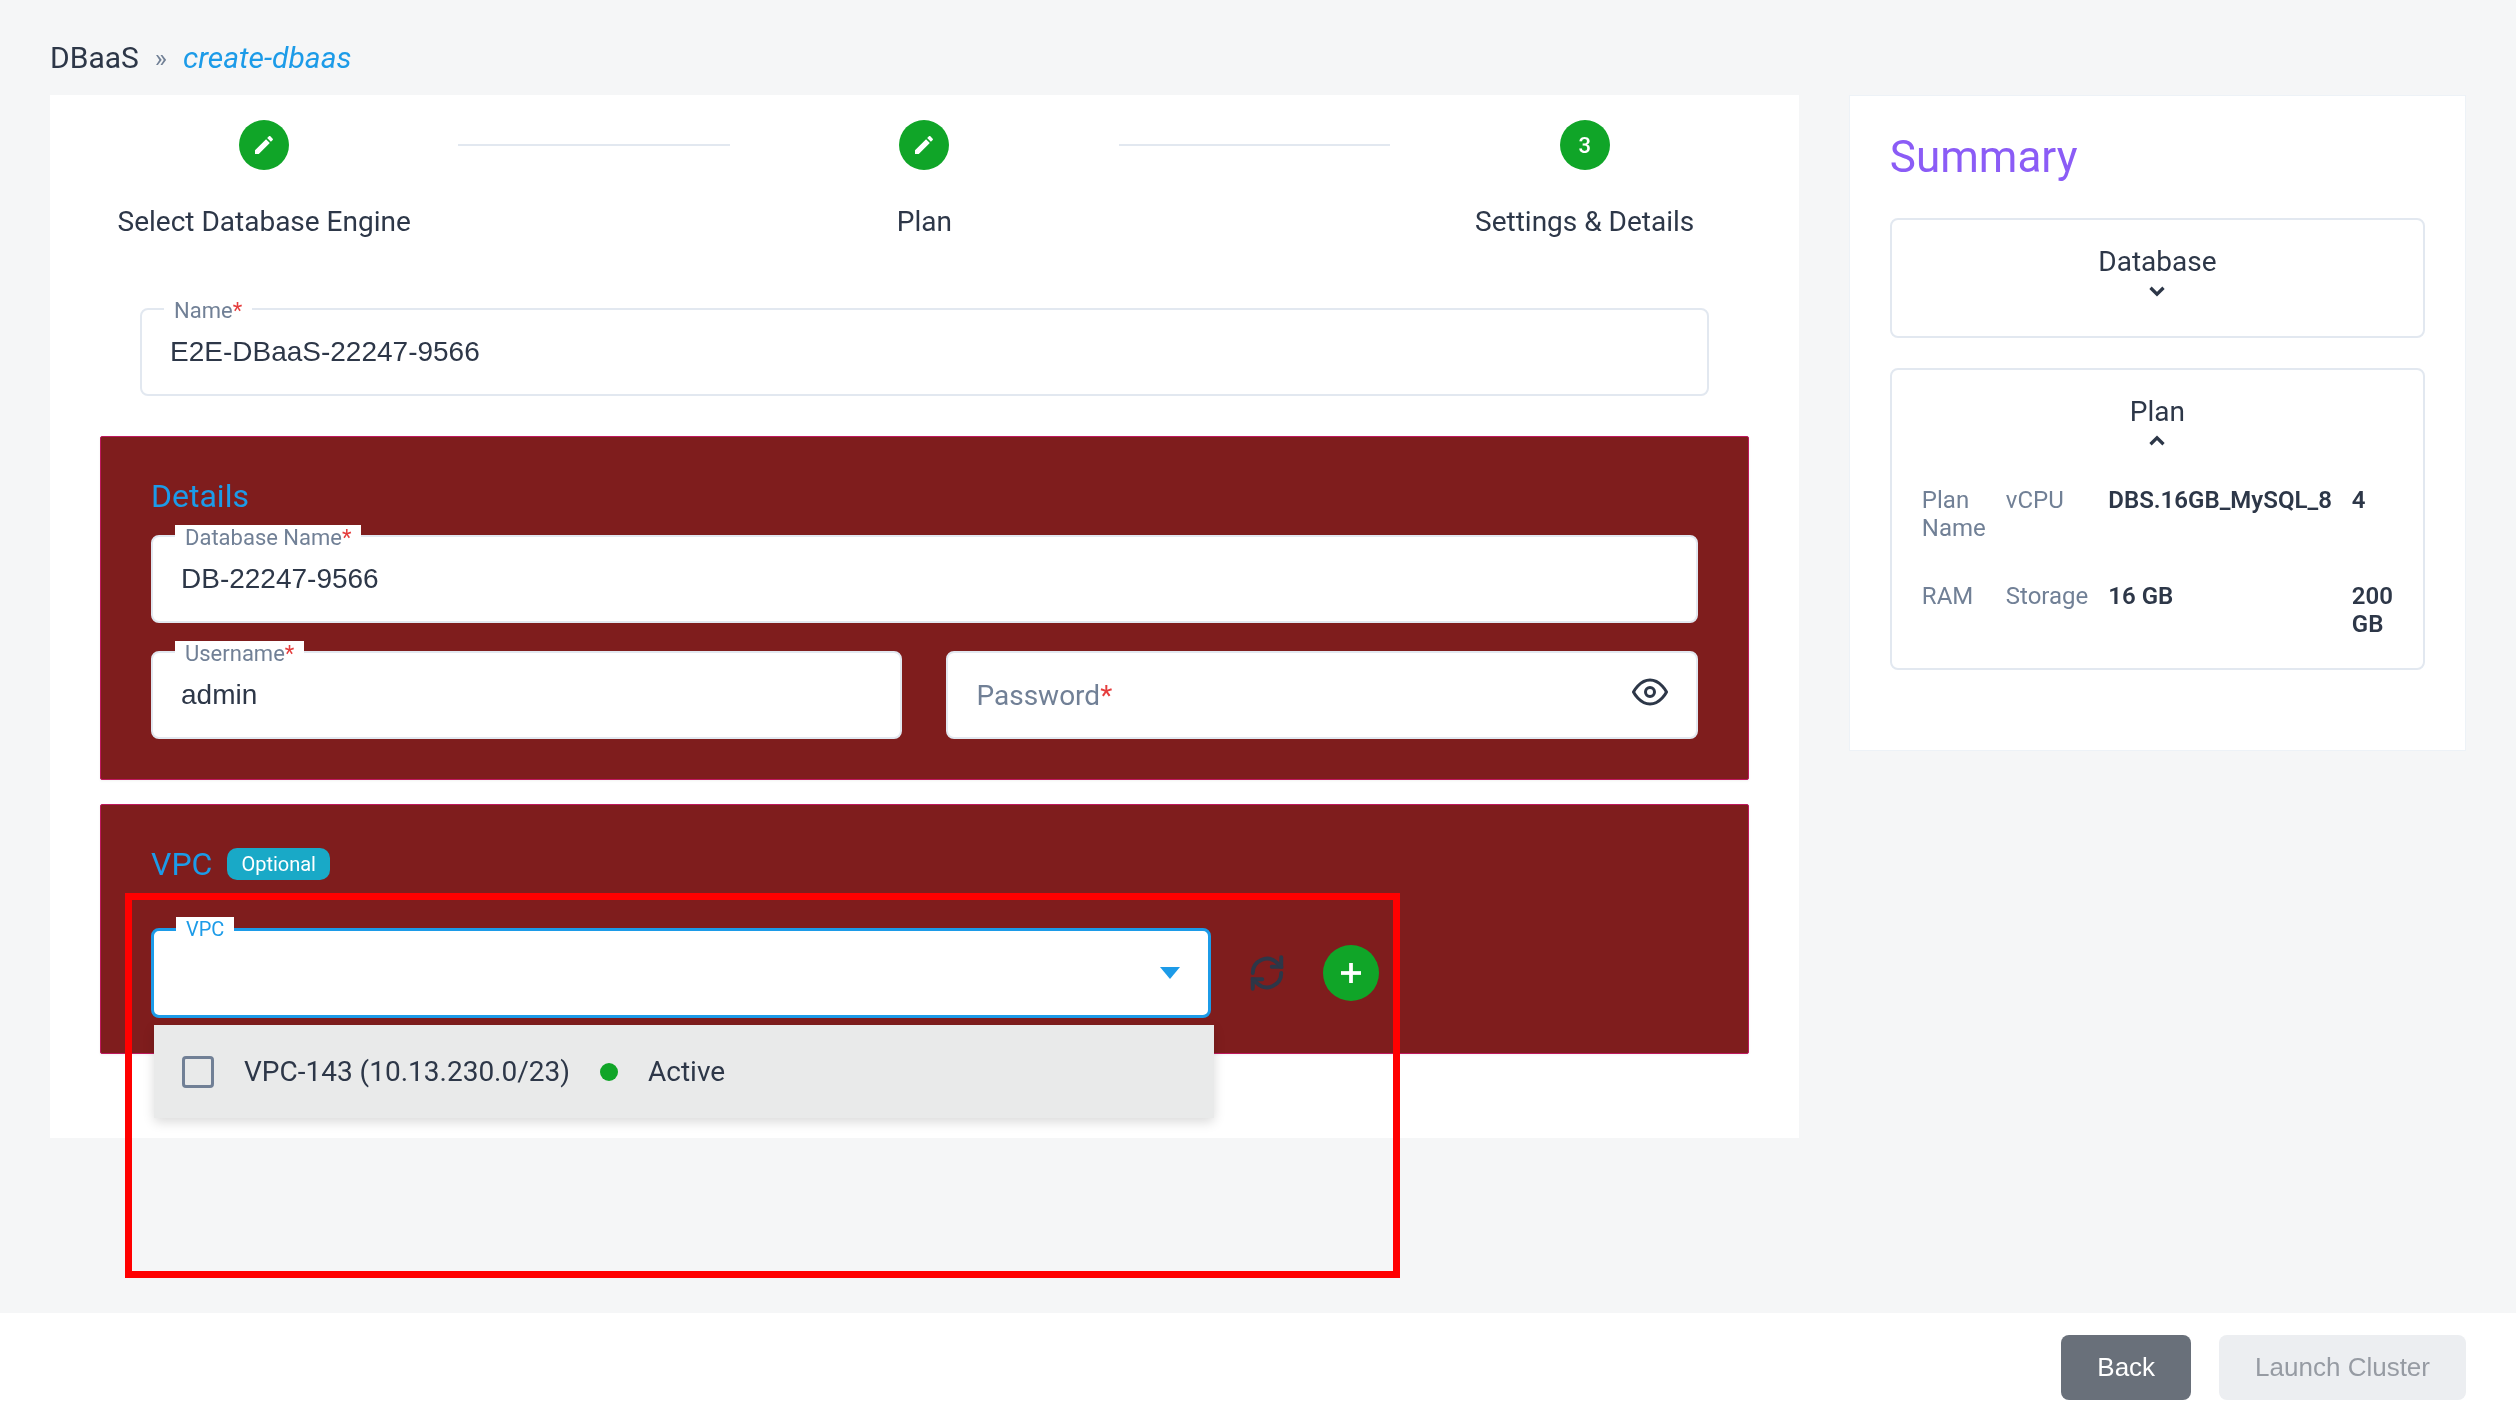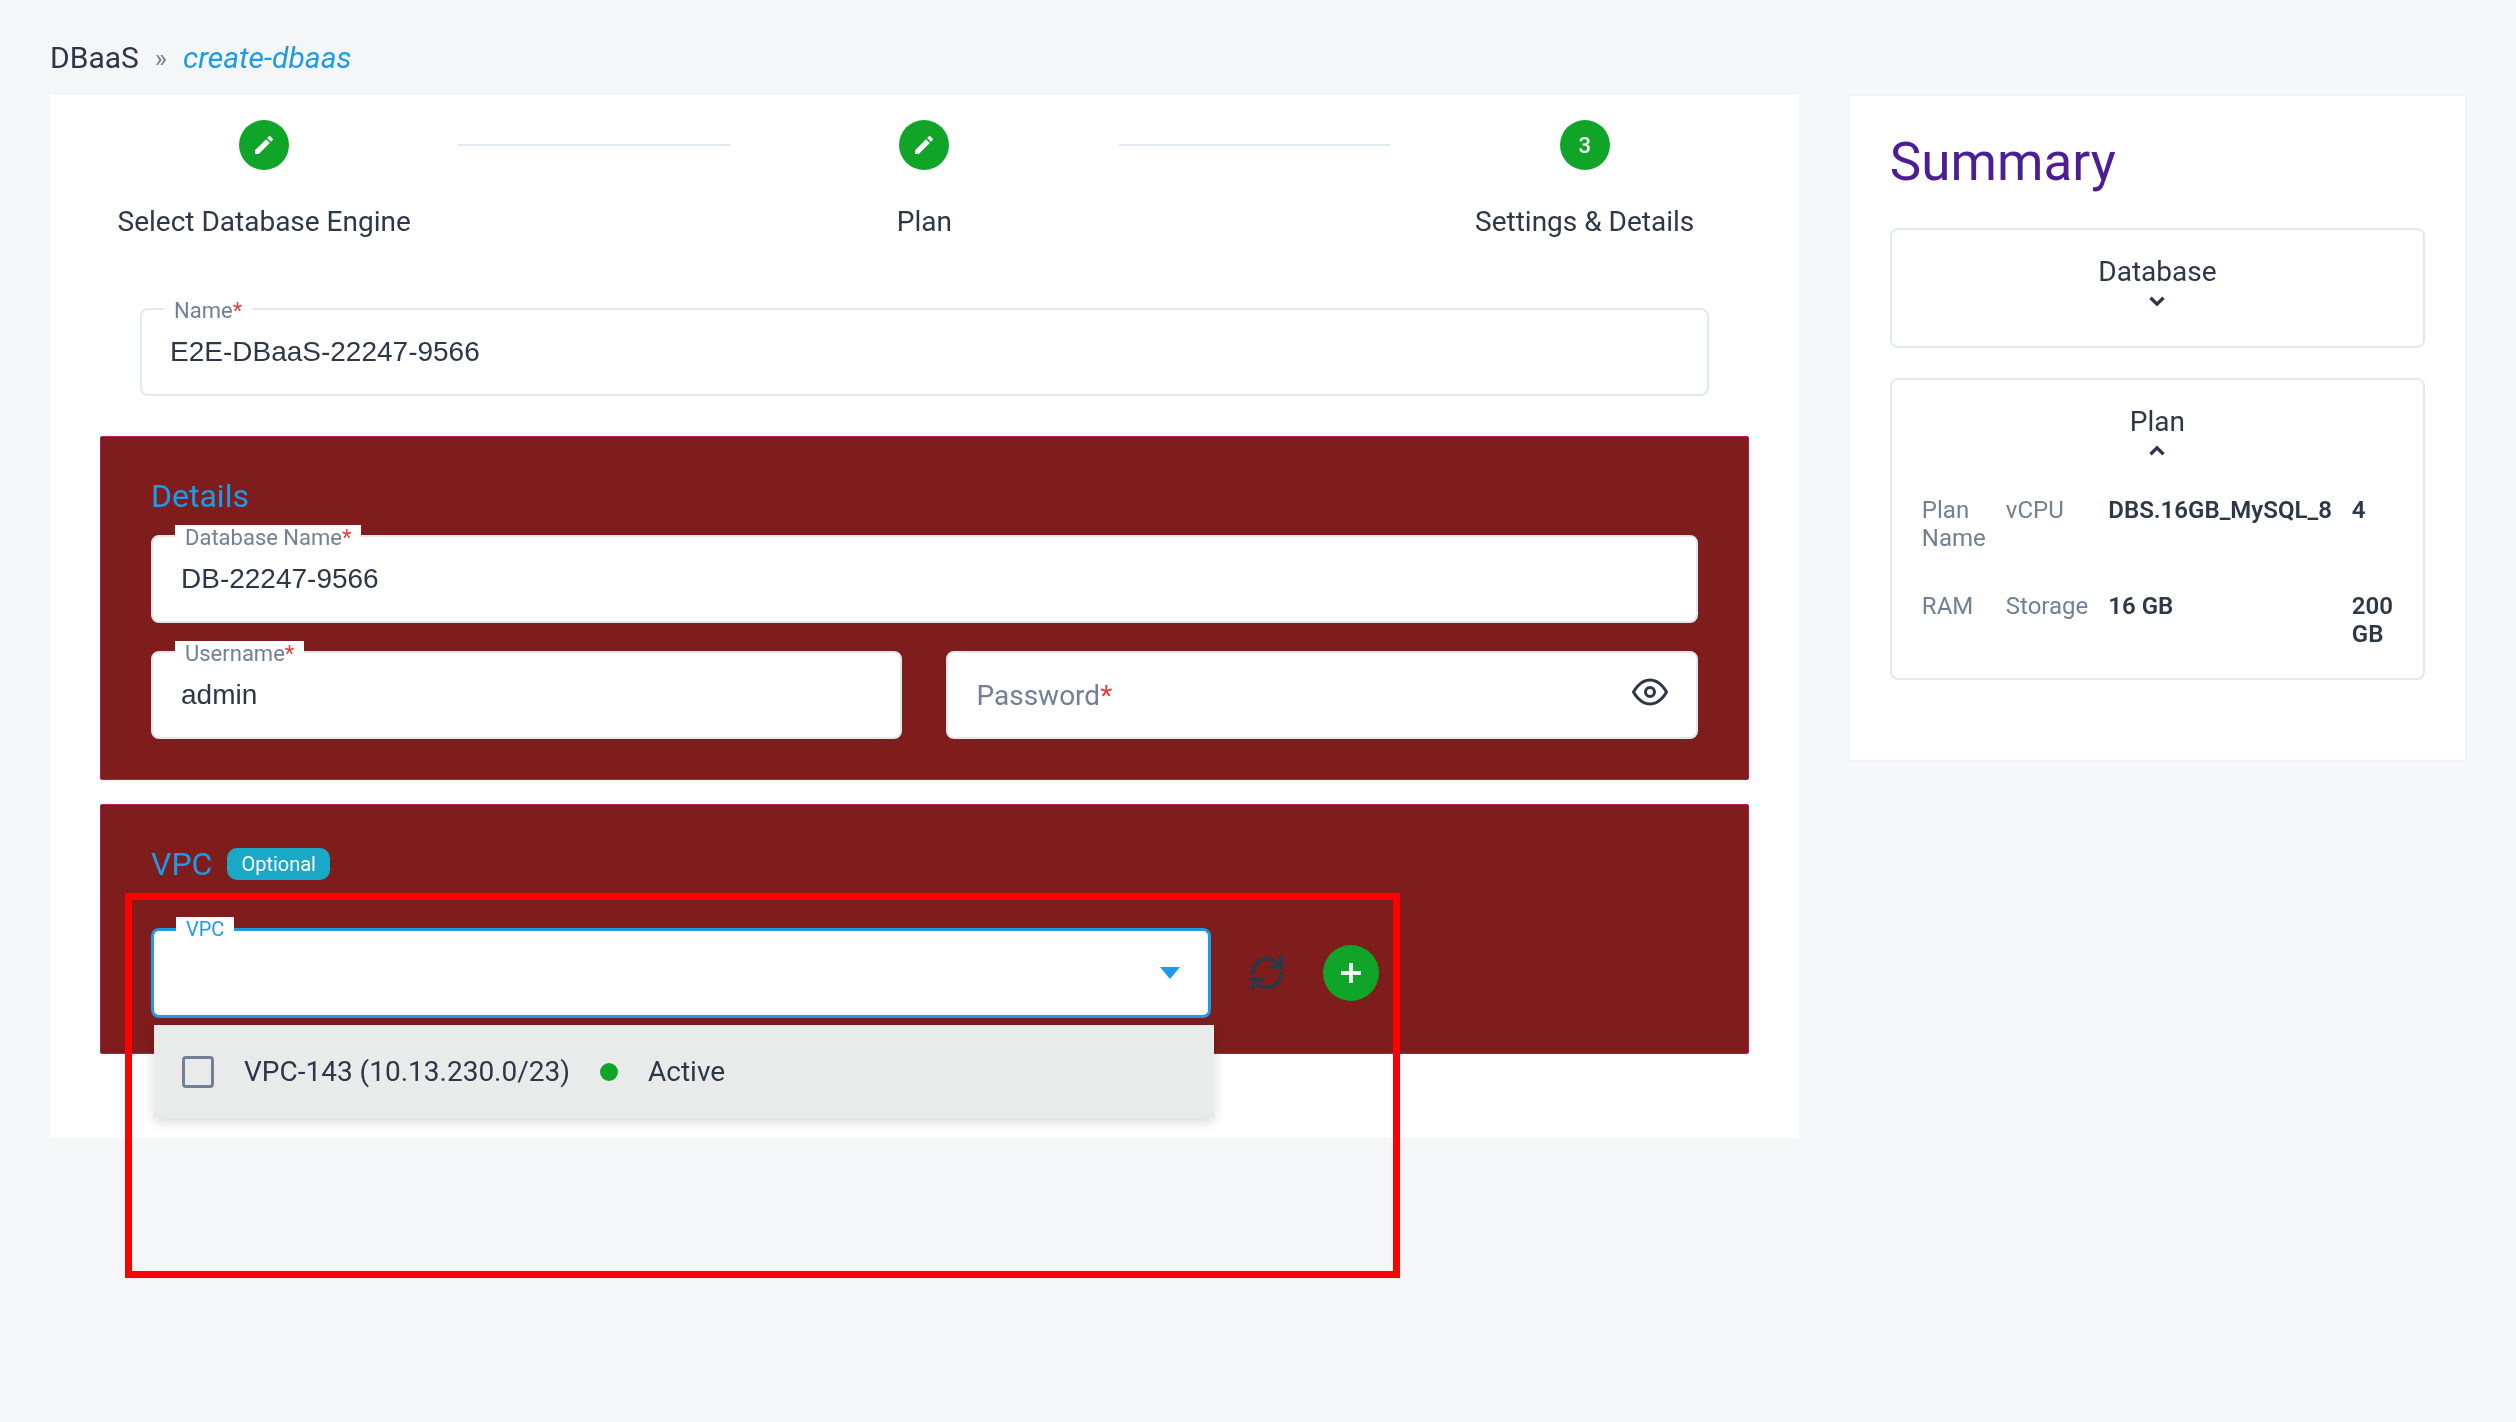--- a/index.html
+++ b/index.html
@@ -204,21 +204,21 @@
   border: 7px solid #ff0000;
   pointer-events: none;
 }
 
 
 .summary-card {
   background: #fff;
   border: 1px solid #edf2f7;
   padding: 35px 40px 50px 40px;
 }
-.summary-title { font-size: 53px; color: #4c1d95; font-weight: 400; margin-bottom: 35px; }
+.summary-title { font-size: 44px; color: #8b5cf6; font-weight: 400; margin-bottom: 35px; }
 .acc {
   border: 2px solid #e2e8f0;
   border-radius: 8px;
   margin-bottom: 30px;
 }
 .acc-header {
   display: flex;
   align-items: center;
   justify-content: space-between;
   padding: 25px 30px;
@@ -420,14 +420,18 @@
               <div class="val">200 GB</div>
             </div>
           </div>
         </div>
       </div>
     </div>
   </div>
 
   <div class="highlight-box" style="left:125px; top:893px; width:1275px; height:385px;"></div>
 
+  <div class="footer">
+    <button class="btn btn-back">Back</button>
+    <button class="btn btn-launch">Launch Cluster</button>
+  </div>
 
 </div>
 
 </body></html>

